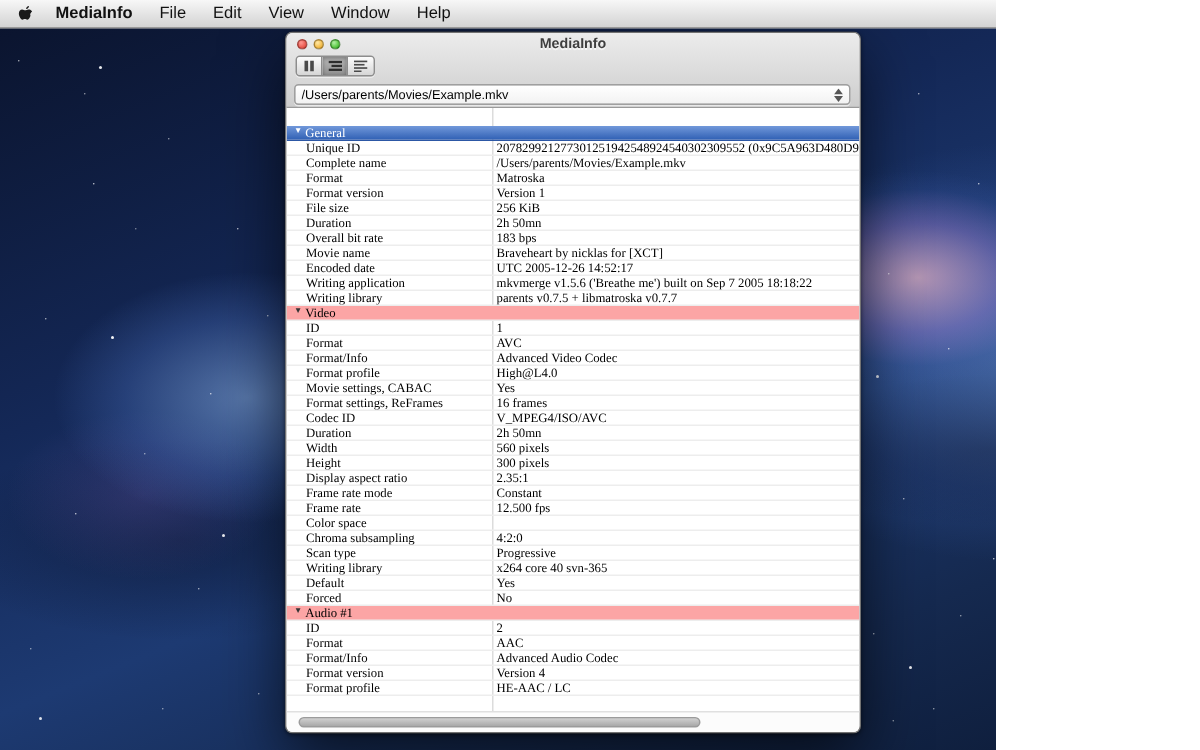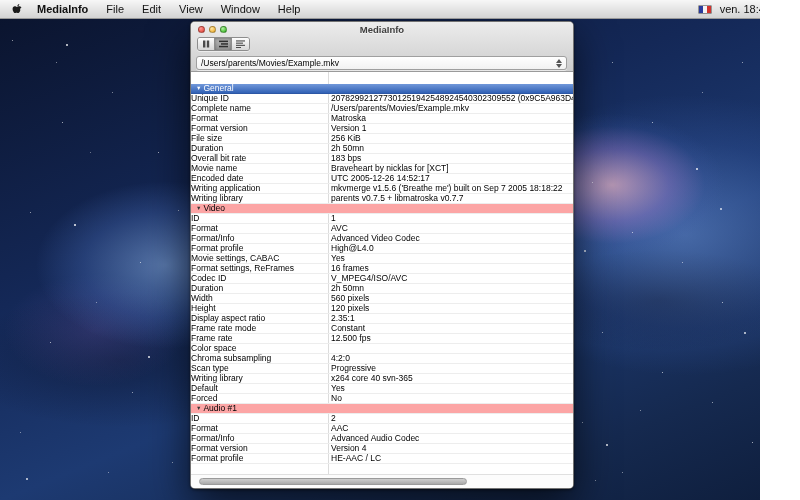--- a/index.html
+++ b/index.html
@@ -1,18 +1,18 @@
 <!DOCTYPE html>
 <html><head>
 <meta charset="utf-8">
 <style>
   * { margin:0; padding:0; box-sizing:border-box; }
   html,body { width:800px; height:500px; overflow:hidden; }
   body { font-family:"Liberation Sans","DejaVu Sans",sans-serif; }
-  .screen { position:relative; width:760px; height:500px; overflow:hidden; background:#0c1834; }
+  .screen { position:relative; width:664px; height:500px; overflow:hidden; background:#0c1834; }
 
   
   .wallpaper { position:absolute; inset:0;
     background:
       radial-gradient(ellipse 150px 95px at 612px 185px, rgba(232,178,196,0.72), rgba(170,130,210,0.38) 38%, rgba(70,95,175,0.12) 62%, rgba(0,0,0,0) 75%),
       radial-gradient(ellipse 280px 180px at 685px 235px, rgba(120,162,232,0.45), rgba(62,100,180,0.22) 52%, rgba(0,0,0,0) 78%),
       radial-gradient(ellipse 190px 70px at 660px 300px, rgba(8,14,34,0.55), rgba(0,0,0,0) 72%),
       radial-gradient(ellipse 170px 110px at 165px 265px, rgba(150,190,242,0.5), rgba(85,125,205,0.28) 48%, rgba(0,0,0,0) 76%),
       radial-gradient(ellipse 130px 80px at 95px 330px, rgba(130,95,185,0.22), rgba(0,0,0,0) 70%),
       radial-gradient(ellipse 220px 90px at 120px 360px, rgba(10,16,38,0.45), rgba(0,0,0,0) 75%),
@@ -76,23 +76,23 @@
     box-shadow:0 1px 0 rgba(255,255,255,.55); }
   .fs-text { flex:1; white-space:nowrap; overflow:hidden; }
   .fs-stepper { flex:none; display:flex; flex-direction:column; align-items:center; line-height:3px; padding-left:4px; }
   .fs-stepper svg { display:block; }
 
   
   .tablewrap { position:relative; flex:1; background:#fff; overflow:hidden; }
   .coldivider { position:absolute; left:137px; top:0; bottom:0; width:1px; background:#dcdcdc; z-index:1; }
   .table { position:absolute; left:0; right:0; top:12px; z-index:2; }
   .trow { height:10px; display:flex; font-size:8.5px; line-height:9px; color:#000;
-    border-bottom:1px solid #ededed; white-space:nowrap; }
+    border-bottom:1px solid #ededed; white-space:nowrap;font-family:Liberation Serif, serif; }
   .trow .cell { overflow:hidden; }
-  .cell.label { width:137px; flex:none; }
+  .cell.label { width:137px; flex:none; padding-left:13px; }
   .cell.value { flex:1; padding-left:3px; }
   .trow.header { background:#fca5a5; padding-left:5px; align-items:center; position:relative; z-index:3; }
   .trow.header .tri { font-size:5.5px; margin-right:2px; color:#333; transform:translateY(-0.5px); }
   .trow.header.selected { background:linear-gradient(#7198da, #3161b5); color:#fff; border-bottom:1px solid #2c57a5; }
   .trow.header.selected .tri { color:#fff; }
   .htxt { font-size:8.5px; }
 
   
   .hscroll { flex:none; height:14px; background:#fcfcfc; border-top:1px solid #e0e0e0; position:relative; }
   .hthumb { position:absolute; left:8px; top:3px; width:268px; height:7px; border-radius:4px;
@@ -267,21 +267,21 @@
           <div class="trow">
             <div class="cell label">Duration</div>
             <div class="cell value">2h 50mn</div>
           </div>
           <div class="trow">
             <div class="cell label">Width</div>
             <div class="cell value">560 pixels</div>
           </div>
           <div class="trow">
             <div class="cell label">Height</div>
-            <div class="cell value">120 pixels</div>
+            <div class="cell value">300 pixels</div>
           </div>
           <div class="trow">
             <div class="cell label">Display aspect ratio</div>
             <div class="cell value">2.35:1</div>
           </div>
           <div class="trow">
             <div class="cell label">Frame rate mode</div>
             <div class="cell value">Constant</div>
           </div>
           <div class="trow">

